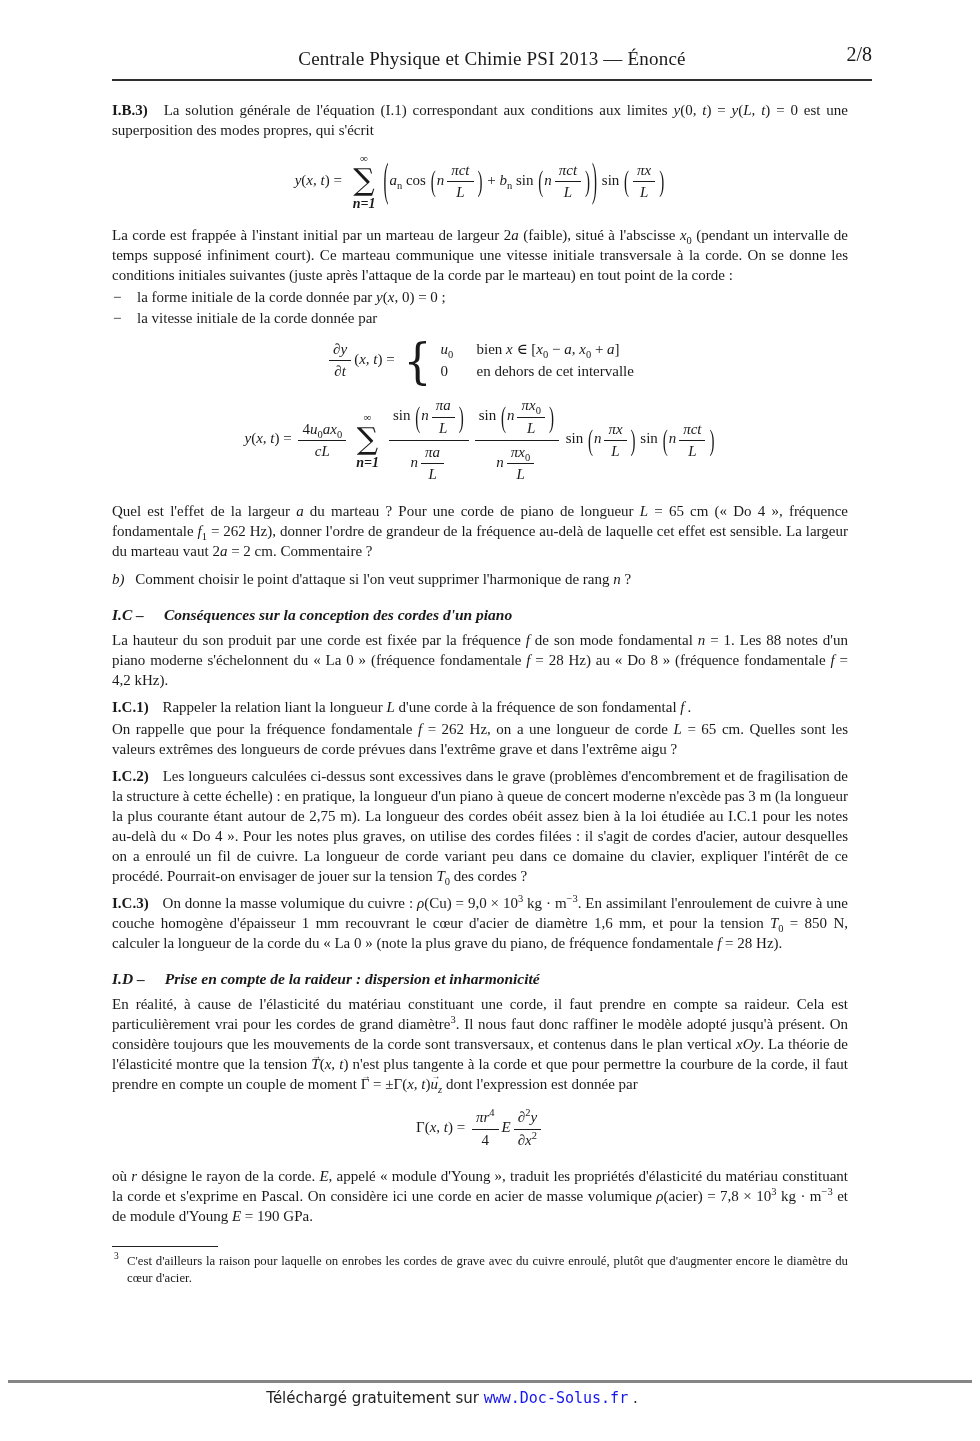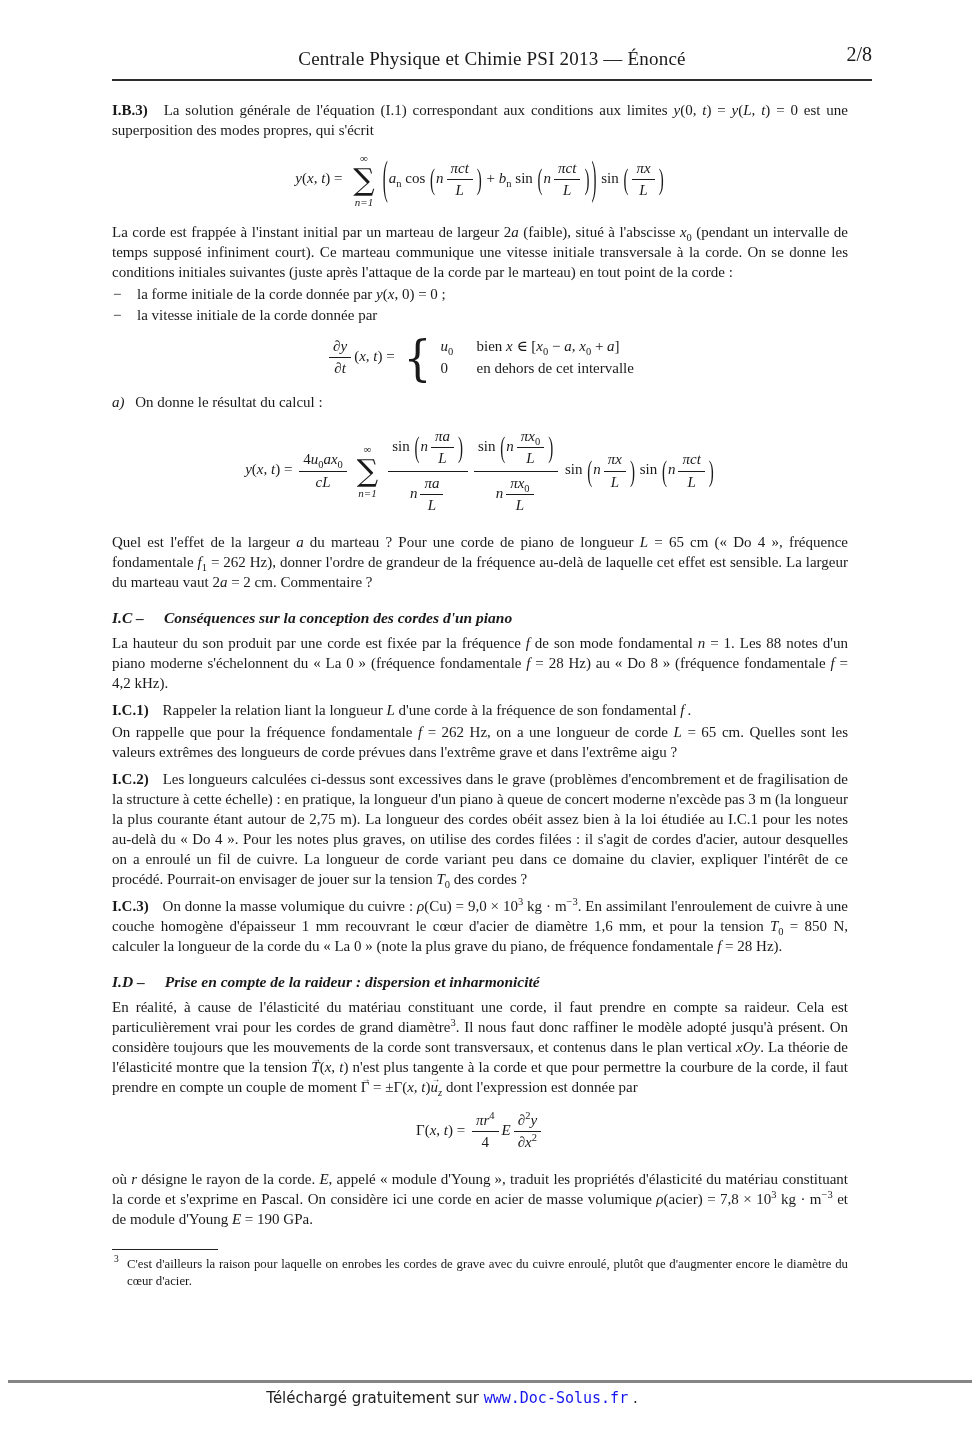--- a/index.html
+++ b/index.html
@@ -33,21 +33,21 @@
   .eq1{margin:12px 0 14px;}
   .eq2{margin:12px 0 14px;}
   .eq3{margin:14px 0 16px;}
   .eq4{margin:14px 0 16px;}
   .frac{display:inline-block;vertical-align:middle;text-align:center;margin:0 3px;line-height:1.15;}
   .frac .num{display:block;padding:1px 4px 2px;border-bottom:1px solid #1a1a1a;}
   .frac .den{display:block;padding:2px 4px 1px;}
   .sum{display:inline-flex;flex-direction:column;align-items:center;vertical-align:middle;margin:0 7px;}
   .sum-sup{font-size:11px;line-height:1.1;}
   .sigma{font-size:30px;line-height:1.05;font-family:"DejaVu Serif",serif;}
-  .sum-sub{font-size:11px;line-height:1.1;font-style:italic;}
+  .sum-sub{font-size:14px;line-height:1.1;font-style:italic;font-weight:bold;}
   .par{display:inline-block;vertical-align:middle;line-height:1;margin:0 1px;font-weight:400;}
   .par.s2{transform:scaleY(2.0);}
   .par.s3{transform:scaleY(3.1);}
   .cases{display:inline-flex;align-items:center;vertical-align:middle;margin-left:5px;}
   .brace{font-size:44px;line-height:.85;margin-right:9px;transform:scaleY(1.1);font-family:"DejaVu Serif",serif;}
   .cases-rows{display:inline-flex;flex-direction:column;gap:3px;text-align:left;}
   .cases-row{display:flex;}
   .cases-cell:first-child{min-width:36px;}
   
   .footnote-rule{width:106px;border-top:1.5px solid #222;margin:20px 0 6px;}
@@ -97,30 +97,30 @@
                 <span class="cases-cell"><span class="m">u</span><sub>0</sub></span>
                 <span class="cases-cell"><span>bien </span><span class="m">x</span><span> ∈ [</span><span class="m">x</span><sub>0</sub><span> − </span><span class="m">a</span><span>, </span><span class="m">x</span><sub>0</sub><span> + </span><span class="m">a</span><span>]</span></span>
               </span>
               <span class="cases-row">
                 <span class="cases-cell"><span>0</span></span>
                 <span class="cases-cell"><span>en dehors de cet intervalle</span></span>
               </span>
             </span>
           </span></span></div>
 
-    <p class="item"><i class="item-lead">a)</i><span><span> On donne le résultat du calcul&nbsp;:</span></span></p>
 
     <div class="eq eq3"><span class="eq-inner"><span class="m">y</span><span>(</span><span class="m">x, t</span><span>) = </span><span class="frac"><span class="num"><span>4</span><span class="m">u</span><sub>0</sub><span class="m">ax</span><sub>0</sub></span><span class="den"><span class="m">cL</span></span></span><span class="sum">
             <span class="sum-sup">∞</span>
             <span class="sigma">∑</span>
             <span class="sum-sub">n=1</span>
           </span><span class="frac"><span class="num"><span>sin </span><span class="par s2">(</span><span class="m">n</span><span class="frac"><span class="num"><span class="m">πa</span></span><span class="den"><span class="m">L</span></span></span><span class="par s2">)</span></span><span class="den"><span class="m">n</span><span class="frac"><span class="num"><span class="m">πa</span></span><span class="den"><span class="m">L</span></span></span></span></span><span class="frac"><span class="num"><span>sin </span><span class="par s2">(</span><span class="m">n</span><span class="frac"><span class="num"><span class="m">πx</span><sub>0</sub></span><span class="den"><span class="m">L</span></span></span><span class="par s2">)</span></span><span class="den"><span class="m">n</span><span class="frac"><span class="num"><span class="m">πx</span><sub>0</sub></span><span class="den"><span class="m">L</span></span></span></span></span><span> sin </span><span class="par s2">(</span><span class="m">n</span><span class="frac"><span class="num"><span class="m">πx</span></span><span class="den"><span class="m">L</span></span></span><span class="par s2">)</span><span> sin </span><span class="par s2">(</span><span class="m">n</span><span class="frac"><span class="num"><span class="m">πct</span></span><span class="den"><span class="m">L</span></span></span><span class="par s2">)</span></span></div>
 
     <p class="para"><span><span>Quel est l'effet de la largeur </span><span class="m">a</span><span> du marteau&nbsp;? Pour une corde de piano de longueur </span><span class="m">L</span><span> = 65&nbsp;cm («&nbsp;Do 4&nbsp;», fréquence fondamentale </span><span class="m">f</span><sub>1</sub><span> = 262&nbsp;Hz), donner l'ordre de grandeur de la fréquence au-delà de laquelle cet effet est sensible. La largeur du marteau vaut 2</span><span class="m">a</span><span> = 2&nbsp;cm. Commentaire&nbsp;?</span></span></p>
 
+    <p class="item"><i class="item-lead">b)</i><span><span> Comment choisir le point d'attaque si l'on veut supprimer l'harmonique de rang </span><span class="m">n</span><span>&nbsp;?</span></span></p>
 
     <p class="sec-head"><span class="sec-label">I.C –</span><span>Conséquences sur la conception des cordes d'un piano</span></p>
 
     <p class="para"><span><span>La hauteur du son produit par une corde est fixée par la fréquence </span><span class="m">f</span><span> de son mode fondamental </span><span class="m">n</span><span> = 1. Les 88 notes d'un piano moderne s'échelonnent du «&nbsp;La 0&nbsp;» (fréquence fondamentale </span><span class="m">f</span><span> = 28&nbsp;Hz) au «&nbsp;Do 8&nbsp;» (fréquence fondamentale </span><span class="m">f</span><span> = 4,2&nbsp;kHz).</span></span></p>
 
     <p class="qpara"><b class="qlead">I.C.1)</b><span><span> Rappeler la relation liant la longueur </span><span class="m">L</span><span> d'une corde à la fréquence de son fondamental </span><span class="m">f</span><span> .</span></span></p>
 
     <p class="para"><span><span>On rappelle que pour la fréquence fondamentale </span><span class="m">f</span><span> = 262&nbsp;Hz, on a une longueur de corde </span><span class="m">L</span><span> = 65&nbsp;cm. Quelles sont les valeurs extrêmes des longueurs de corde prévues dans l'extrême grave et dans l'extrême aigu&nbsp;?</span></span></p>
 
     <p class="qpara"><b class="qlead">I.C.2)</b><span><span> Les longueurs calculées ci-dessus sont excessives dans le grave (problèmes d'encombrement et de fragilisation de la structure à cette échelle)&nbsp;: en pratique, la longueur d'un piano à queue de concert moderne n'excède pas 3 m (la longueur la plus courante étant autour de 2,75 m). La longueur des cordes obéit assez bien à la loi étudiée au I.C.1 pour les notes au-delà du «&nbsp;Do 4&nbsp;». Pour les notes plus graves, on utilise des cordes filées&nbsp;: il s'agit de cordes d'acier, autour desquelles on a enroulé un fil de cuivre. La longueur de corde variant peu dans ce domaine du clavier, expliquer l'intérêt de ce procédé. Pourrait-on envisager de jouer sur la tension </span><span class="m">T</span><sub>0</sub><span> des cordes&nbsp;?</span></span></p>

